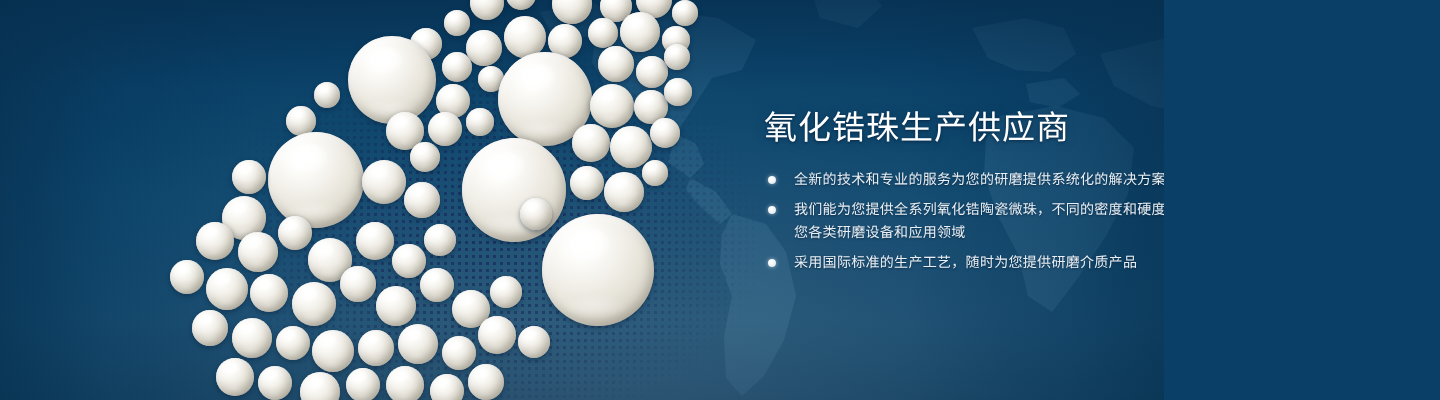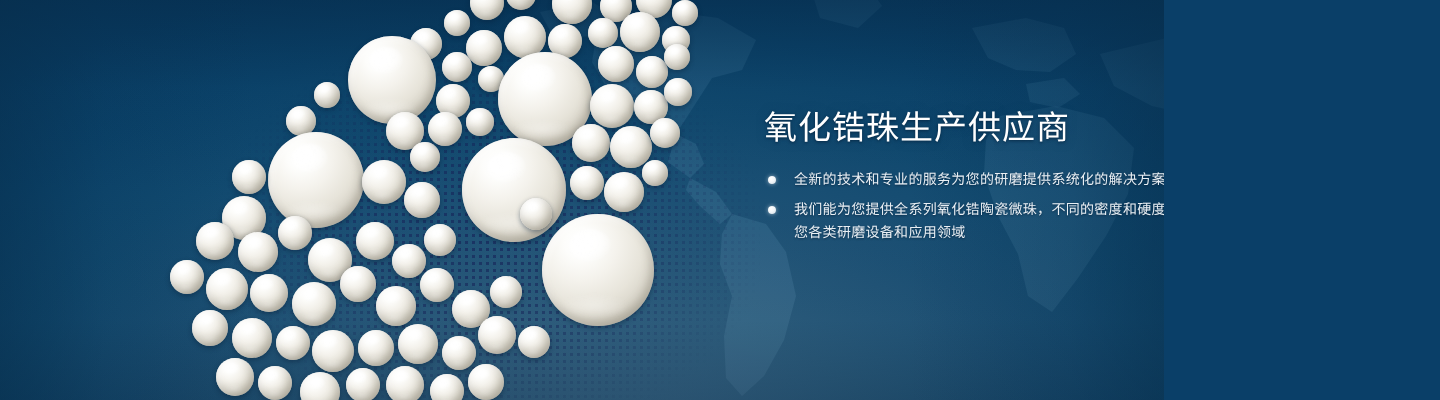--- a/index.html
+++ b/index.html
@@ -315,16 +315,20 @@
 
     <ul class="bullets">
       <li class="bullet">
         <span class="bullet-dot"></span>
         <span class="bullet-text">全新的技术和专业的服务为您的研磨提供系统化的解决方案</span>
       </li>
       <li class="bullet">
         <span class="bullet-dot"></span>
         <span class="bullet-text">我们能为您提供全系列氧化锆陶瓷微珠，不同的密度和硬度，能满足您各类研磨设备和应用领域</span>
       </li>
+      <li class="bullet">
+        <span class="bullet-dot"></span>
+        <span class="bullet-text">采用国际标准的生产工艺，随时为您提供研磨介质产品</span>
+      </li>
     </ul>
   </div>
 
 </div>
 
 </body></html>

